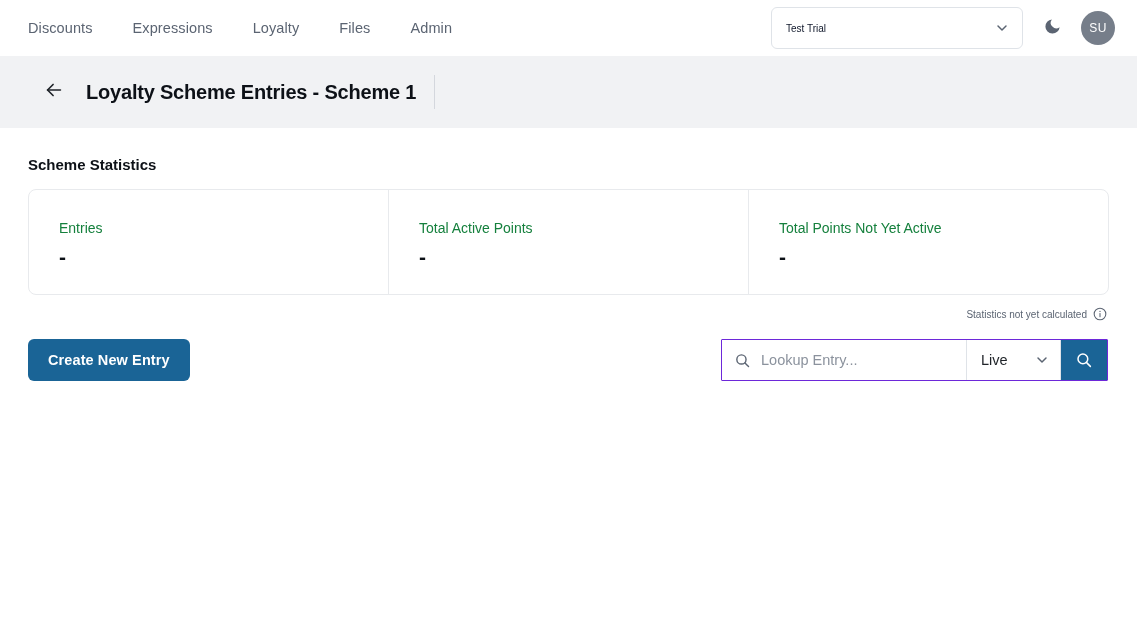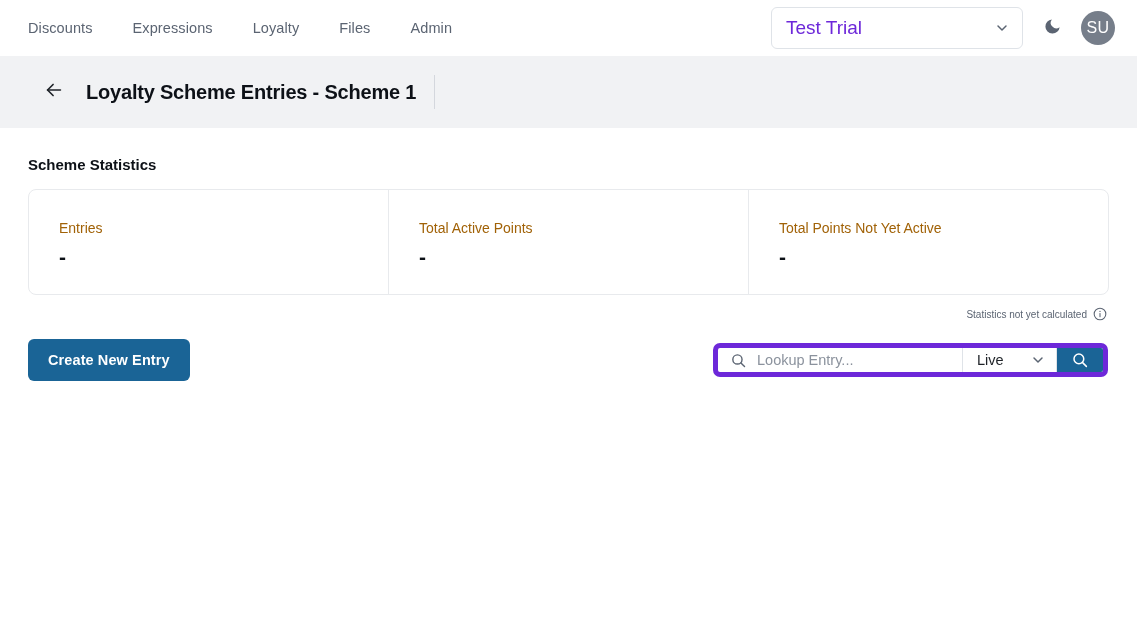--- a/index.html
+++ b/index.html
@@ -53,43 +53,43 @@
     height: 42px;
     border: 1px solid #dfe3e8;
     border-radius: 6px;
     background: #fff;
     display: flex;
     align-items: center;
     padding: 0 12px 0 14px;
     cursor: pointer;
   }
   .tenant-select .label {
-    font-size: 19px;
-    color: #6d28d9;
+    font-size: 10px;
+    color: #0f172a;
     flex: 1;
   }
   .chev {
     width: 16px; height: 16px;
     flex: 0 0 16px;
     color: #5b6472;
   }
 
   .icon-btn {
     width: 30px; height: 30px;
     display: flex; align-items: center; justify-content: center;
     cursor: pointer;
     color: #5b6472;
   }
 
   .avatar {
     width: 34px; height: 34px;
     border-radius: 50%;
     background: #767e8a;
     color: #ffffff;
-    font-size: 16px;
+    font-size: 12px;
     display: flex; align-items: center; justify-content: center;
     cursor: pointer;
     letter-spacing: .3px;
   }
 
   
   .titlebar {
     height: 72px;
     background: #f1f2f4;
     display: flex;
@@ -140,21 +140,21 @@
     overflow: hidden;
   }
   .stat {
     flex: 1 1 0;
     padding: 30px 0 0 30px;
     border-right: 1px solid #e8eaed;
   }
   .stat:last-child { border-right: none; }
   .stat-label {
     font-size: 14px;
-    color: #a16207;
+    color: #15803d;
     margin-bottom: 10px;
   }
   .stat-value {
     font-size: 21px;
     font-weight: bold;
     color: #0d1117;
     line-height: 22px;
   }
 
   .stats-note {
@@ -186,23 +186,23 @@
     font-weight: bold;
     font-family: "Liberation Sans", sans-serif;
     cursor: pointer;
     letter-spacing: .1px;
   }
 
   .search-group {
     margin-left: auto;
     display: flex;
     align-items: stretch;
-    height: 34px;
-    border: 5px solid #6d28d9;
-    border-radius: 7px;
+    height: 42px;
+    border: 1px solid #6d28d9;
+    border-radius: 1px;
     overflow: hidden;
     background: #fff;
   }
   .search-field {
     width: 245px;
     display: flex;
     align-items: center;
     gap: 10px;
     padding: 0 12px;
     border-right: 1px solid #dfe3e8;

